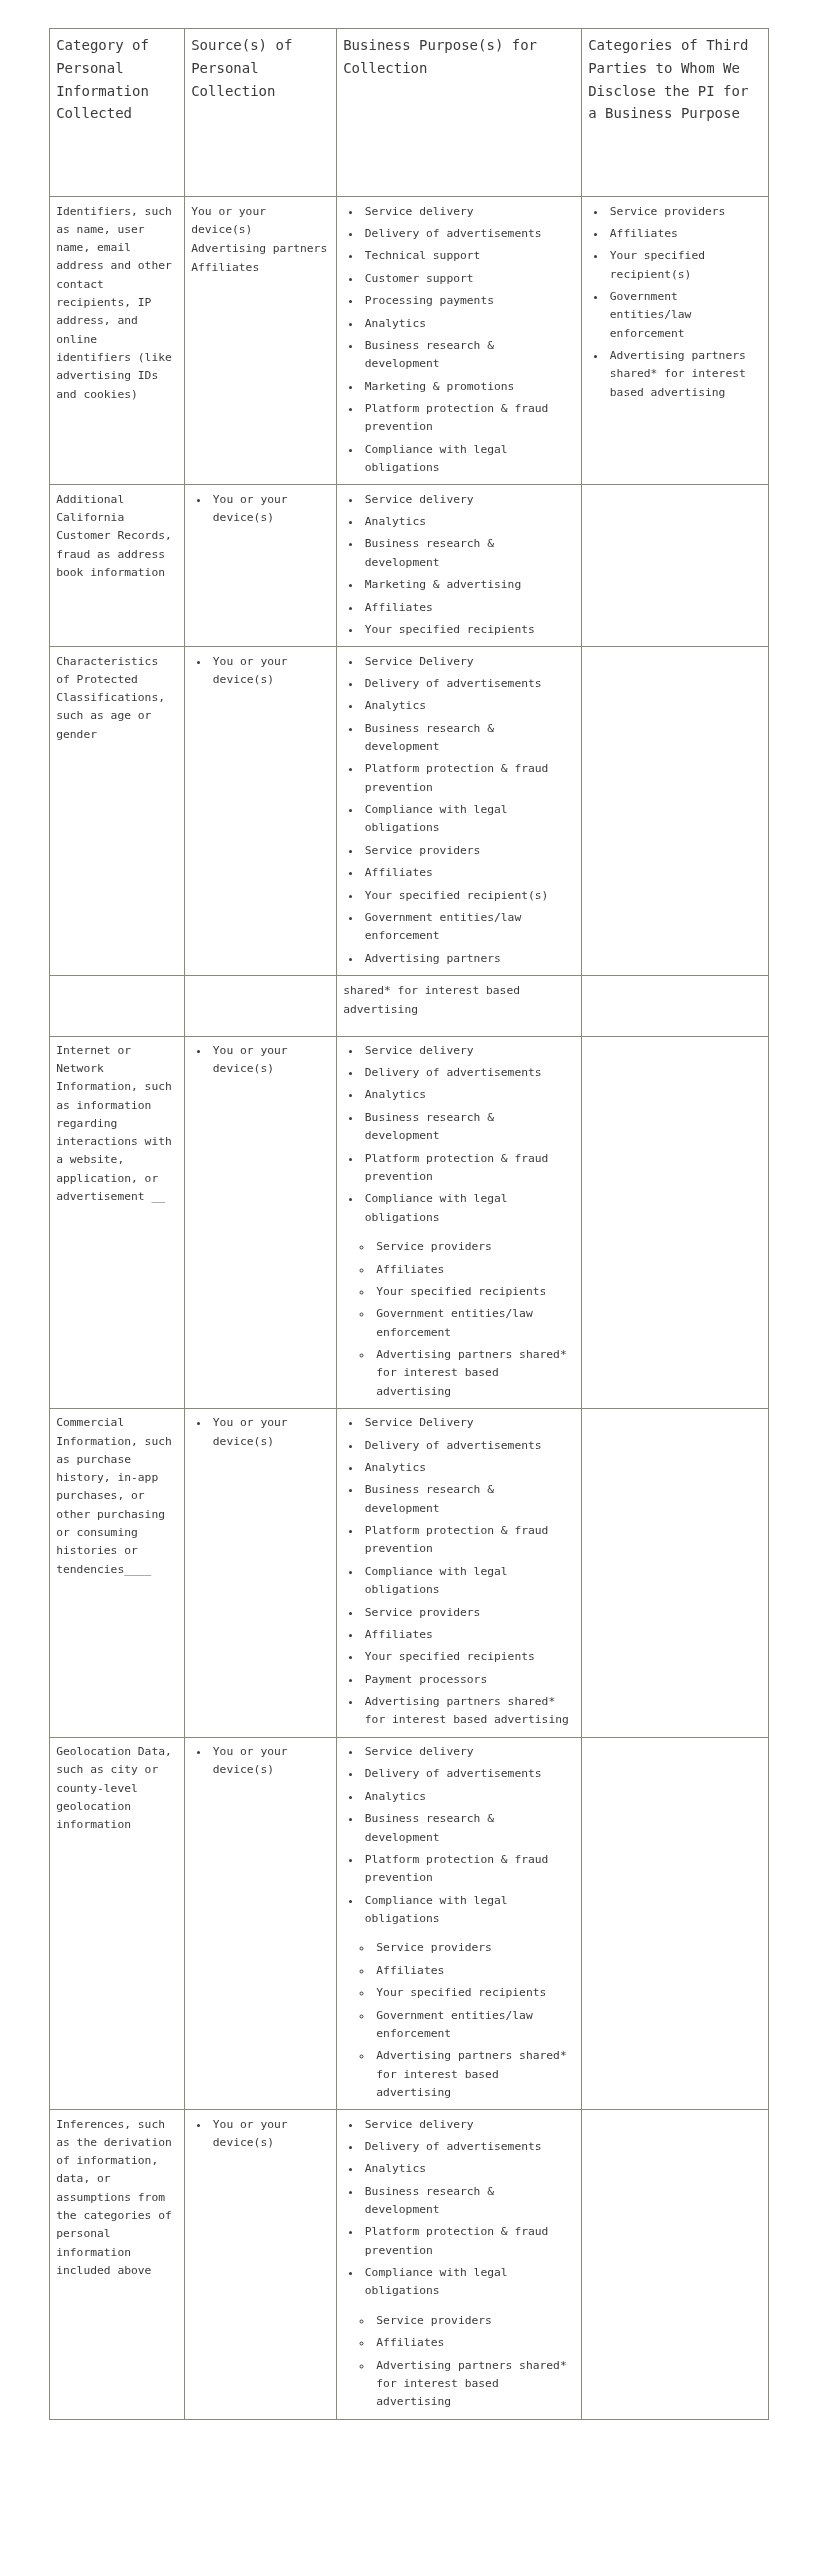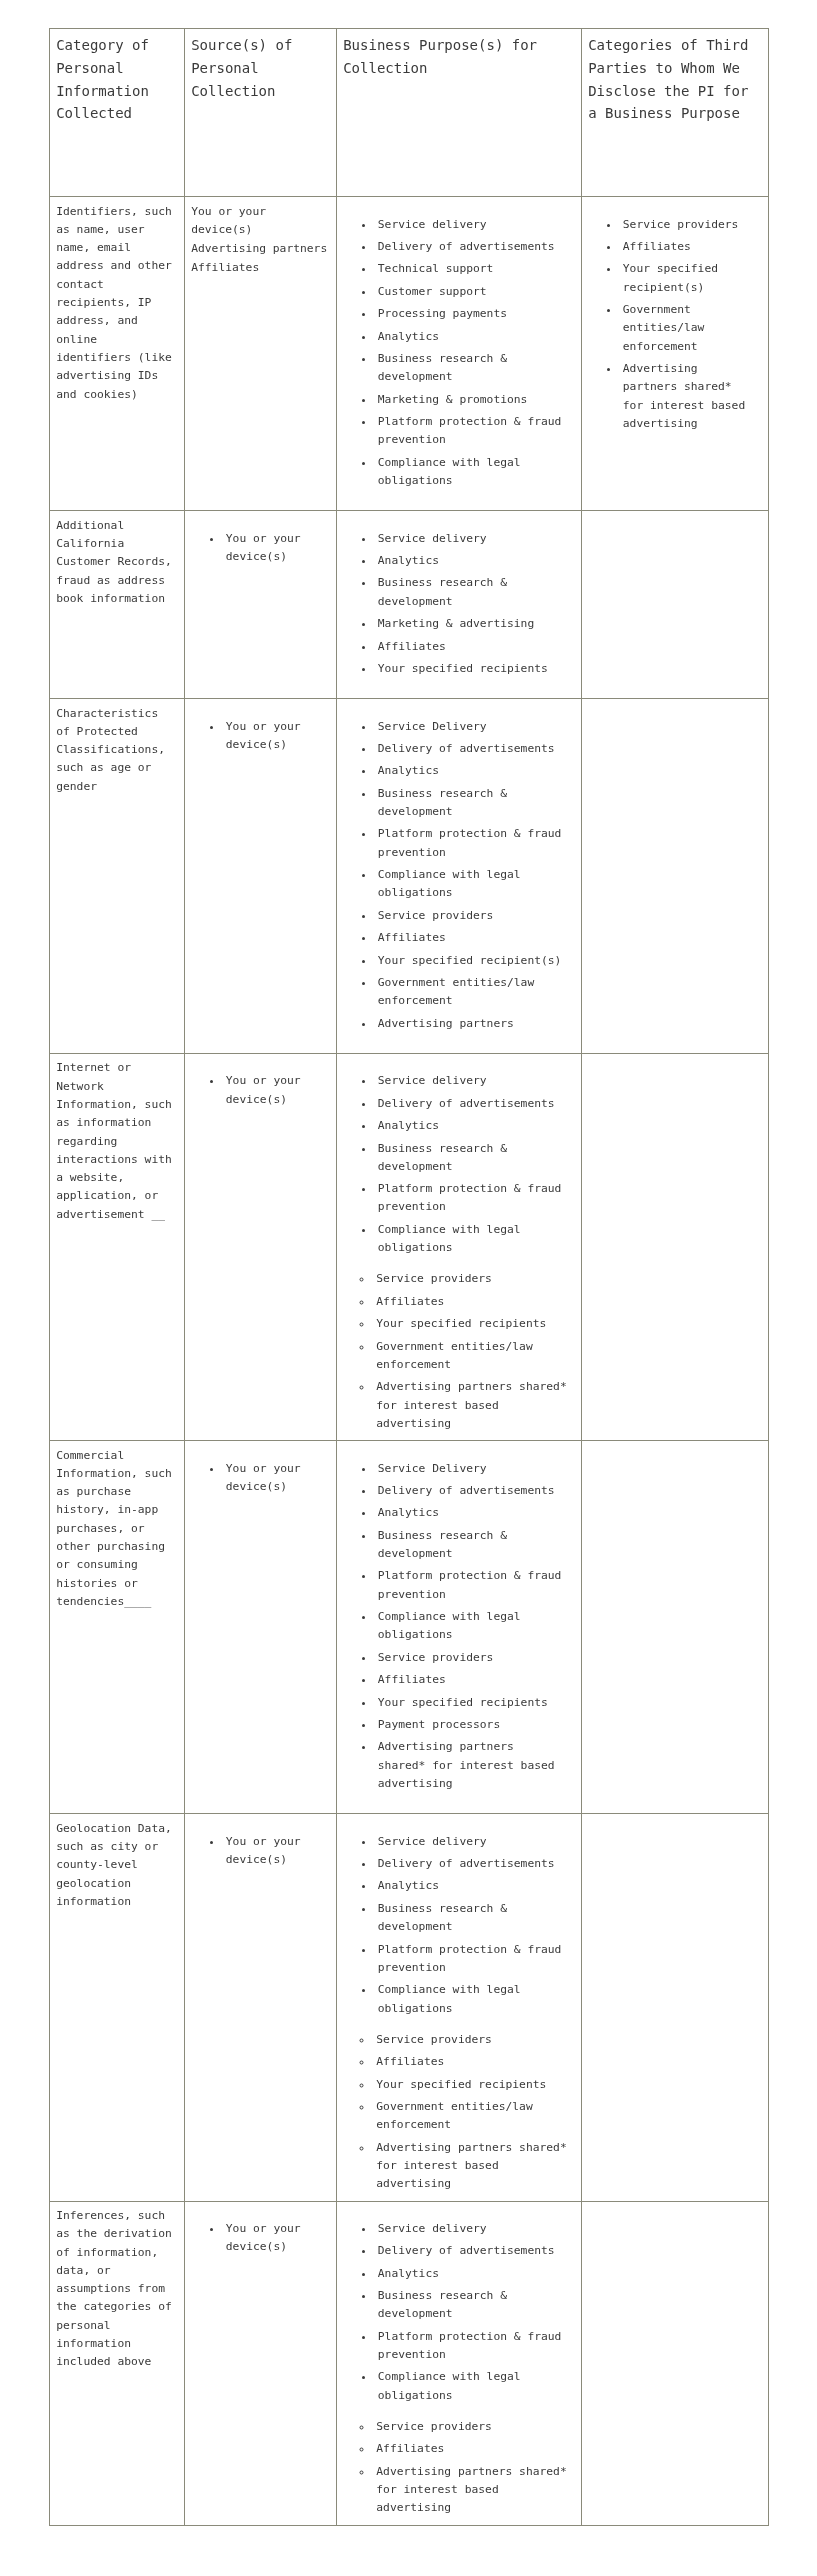--- a/index.html
+++ b/index.html
@@ -45,21 +45,21 @@
   .hdr .hdr-text {
     font-size: 14px;
     line-height: 1.62;
     color: #3a3a3a;
   }
 
   .cat-title { font-weight: normal; }
   .cat-body  { font-weight: normal; }
 
   ul.b1 {
-    margin: 13px;
+    margin: 0;
     padding: 0 0 0 18.5px;
     list-style-type: disc;
   }
   ul.b1 > li {
     margin: 0 0 4.1px 0;
     padding-left: 3.1px;
   }
   ul.b1 > li:last-child { margin-bottom: 0; }
 
   ul.b2 {
@@ -178,20 +178,28 @@
               <li>Compliance with legal obligations</li>
               <li>Service providers</li>
               <li>Affiliates</li>
               <li>Your specified recipient(s)</li>
               <li>Government entities/law enforcement</li>
               <li>Advertising partners</li>
             </ul>
           </td>
           <td></td>
         </tr>
+        <tr class="spacer-row">
+          <td></td>
+          <td></td>
+          <td>
+            <div class="tail-text nobullet-block">shared* for interest based advertising</div>
+          </td>
+          <td></td>
+        </tr>
         <tr>
           <td><span class="cat-title">Internet or Network Information,</span><span class="cat-body"> such as information regarding interactions with a website, application, or advertisement
 
 __</span></td>
           <td>
             <ul class="b1">
               <li>You or your device(s)</li>
             </ul>
           </td>
           <td>

